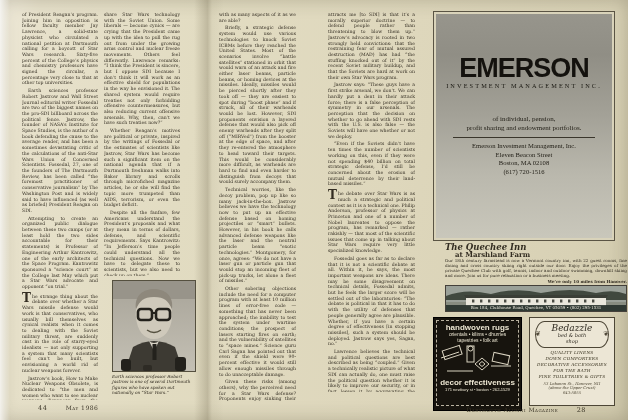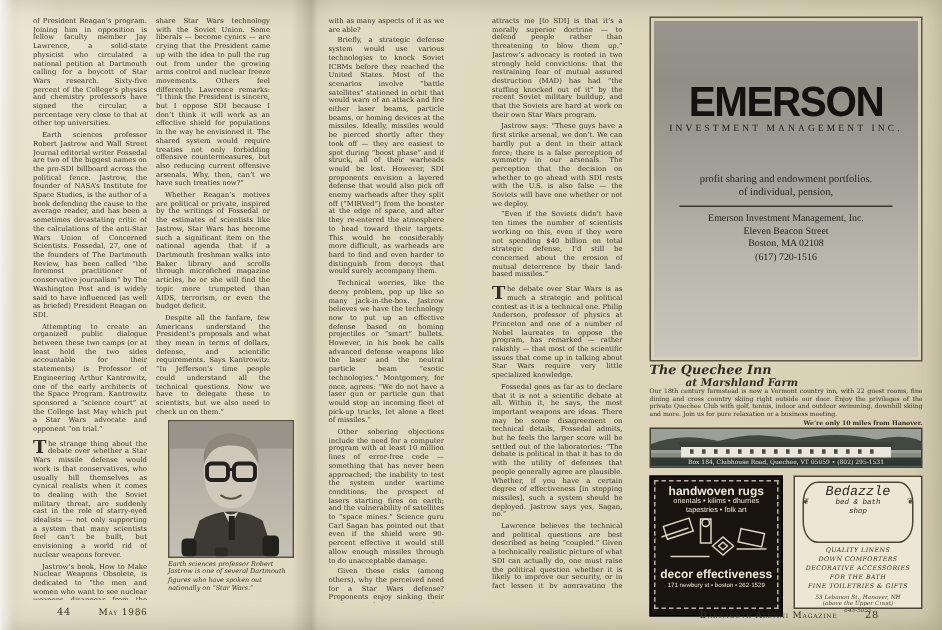--- a/index.html
+++ b/index.html
@@ -33,38 +33,38 @@
   .ad-emerson{position:absolute;left:0;top:11px;width:182px;height:230px;border:1px solid #5a5444;
     background:#d9d3ba;padding:2px;box-sizing:border-box;}
   .ad-emerson .field{width:100%;height:100%;box-sizing:border-box;text-align:center;
     background:linear-gradient(180deg,#97958c 0%,#908e85 18%,#a3a197 45%,#bab8ad 72%,#c9c7bb 100%);}
   .em-logo{padding-top:40px;font-family:"Liberation Sans",sans-serif;font-weight:bold;font-size:27px;
     line-height:26px;letter-spacing:-1px;color:#14120e;transform:scaleY(1.04);}
   .em-sub{font-size:6.3px;letter-spacing:2.1px;color:#1a1812;margin-top:2px;font-family:"Liberation Serif",serif;}
   .em-tag{margin-top:26px;font-size:7px;line-height:8.6px;color:#211e16;font-family:"Liberation Serif",serif;}
   .em-rule{width:142px;border-top:1px solid #3a362c;margin:5px auto 4px auto;}
   .em-addr{font-size:6.6px;line-height:8.6px;color:#211e16;font-family:"Liberation Serif",serif;}
-  .ad-quechee{position:absolute;left:0;top:243px;width:182px;height:68px;}
+  .ad-quechee{position:absolute;left:12px;top:243px;width:182px;height:68px;}
   .qi-t1{font-size:8.5px;font-weight:bold;font-style:italic;line-height:8px;}
-  .qi-t2{font-size:7px;font-weight:bold;font-style:italic;margin-left:24px;line-height:7px;}
+  .qi-t2{font-size:7px;font-weight:bold;margin-left:10px;line-height:7px;}
   .qi-body{font-size:4.1px;line-height:4.9px;text-align:justify;margin-top:1px;}
   .qi-bold{font-size:4.1px;font-weight:bold;text-align:right;margin-top:.5px;}
   .qi-photo{position:relative;width:182px;height:27px;margin-top:1px;border:1px solid #44403a;box-sizing:border-box;}
   .qi-addr{position:absolute;left:0;bottom:0;width:100%;font-size:4px;line-height:6px;text-align:center;
     color:#e8e6da;background:rgba(32,42,38,.85);}
   .ad-decor{position:absolute;left:0;top:317px;width:89px;height:94px;background:#17140e;
     border:1px solid #000;box-sizing:border-box;color:#ece6d2;text-align:center;}
   .dc-inner{margin:2px;border:1px dashed #b9b2a0;height:calc(100% - 6px);box-sizing:border-box;padding-top:3px;}
   .dc-head{font-family:"Liberation Sans",sans-serif;font-weight:bold;font-size:8px;line-height:8px;}
   .dc-line{font-family:"Liberation Sans",sans-serif;font-size:4.9px;line-height:5.8px;}
   .dc-name{font-family:"Liberation Sans",sans-serif;font-weight:bold;font-size:8px;line-height:8px;margin-top:1px;}
   .dc-addr{font-family:"Liberation Sans",sans-serif;font-size:4.1px;line-height:5px;}
   .ad-bedazzle{position:absolute;left:96px;top:317px;width:86px;height:89px;background:#ece6d5;
     border:1px solid #4d4636;box-sizing:border-box;text-align:center;font-family:"DejaVu Serif",serif;}
-  .bz-frame{margin:3px 5px 2px 5px;border:1px solid #4d4636;border-radius:10px/14px;padding:2px 2px 17px 2px;position:relative;font-family:Liberation Mono, monospace;}
+  .bz-frame{margin:3px 5px 2px 5px;border:1px solid #4d4636;border-radius:10px/14px;padding:2px 2px 3px 2px;position:relative;}
   .bz-frame:before,.bz-frame:after{content:"❦";position:absolute;top:8px;font-size:7px;color:#4d4636;}
   .bz-frame:before{left:-1px;} .bz-frame:after{right:-1px;}
   .bz-name{font-size:9px;line-height:9px;font-style:italic;color:#2e2920;}
   .bz-sub{font-size:5px;line-height:5.5px;font-style:italic;color:#2e2920;}
   .bz-line{font-size:4.2px;line-height:5.9px;font-style:italic;letter-spacing:.3px;color:#38321f;}
   .bz-lines{margin-top:2px;}
   .bz-addr{font-size:3.8px;line-height:4.8px;font-style:italic;color:#48412f;margin-top:2px;}
   .footer-left{left:22px;top:404px;}
   .footer-right{left:430px;top:406px;width:172px;text-align:right;}
 </style>
@@ -137,22 +137,22 @@
 
   </div>
 
   <div class="adcol">
 
     <div class="ad-emerson">
       <div class="field">
         <div class="em-logo">EMERSON</div>
         <div class="em-sub">INVESTMENT MANAGEMENT INC.</div>
         <div class="em-tag">
+          <div>of individual, pension,</div>
           <div>profit sharing and endowment portfolios.</div>
-          <div>of individual, pension,</div>
         </div>
         <div class="em-rule"></div>
         <div class="em-addr">
           <div>Emerson Investment Management, Inc.</div>
           <div>Eleven Beacon Street</div>
           <div>Boston, MA 02108</div>
           <div>(617) 720-1516</div>
         </div>
       </div>
     </div>

